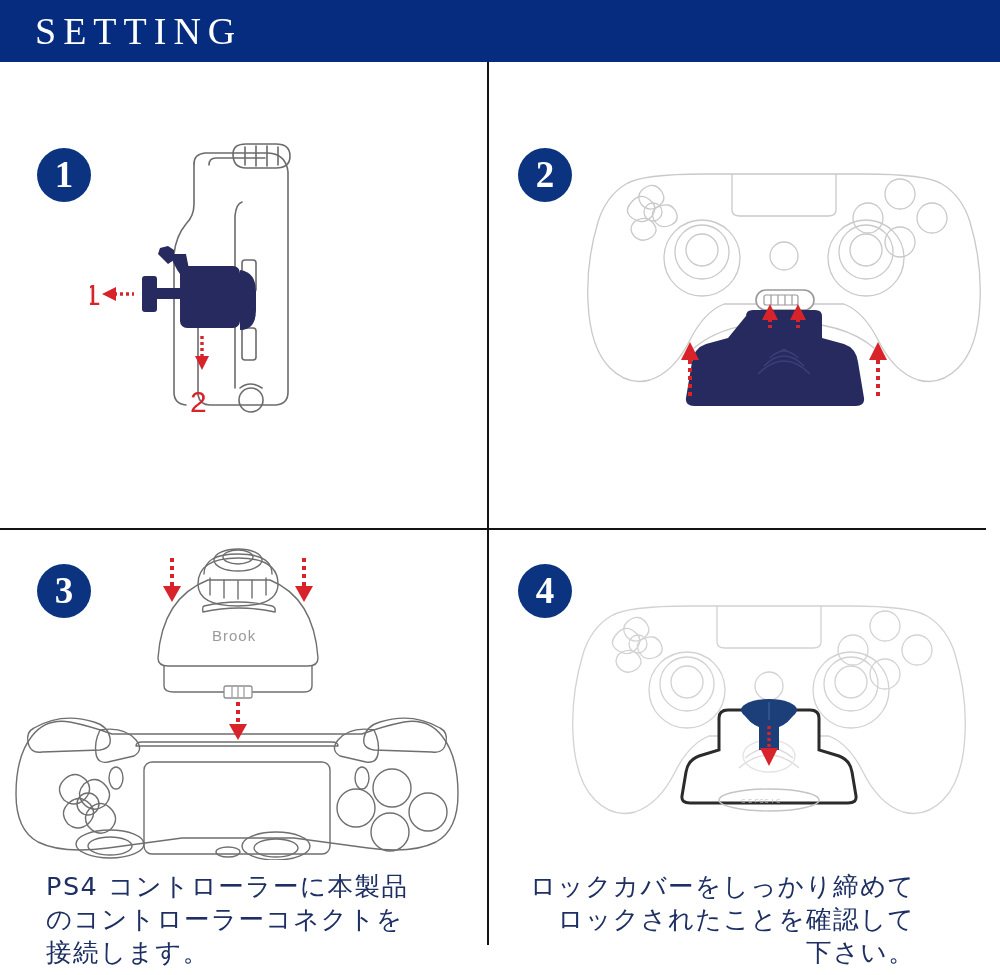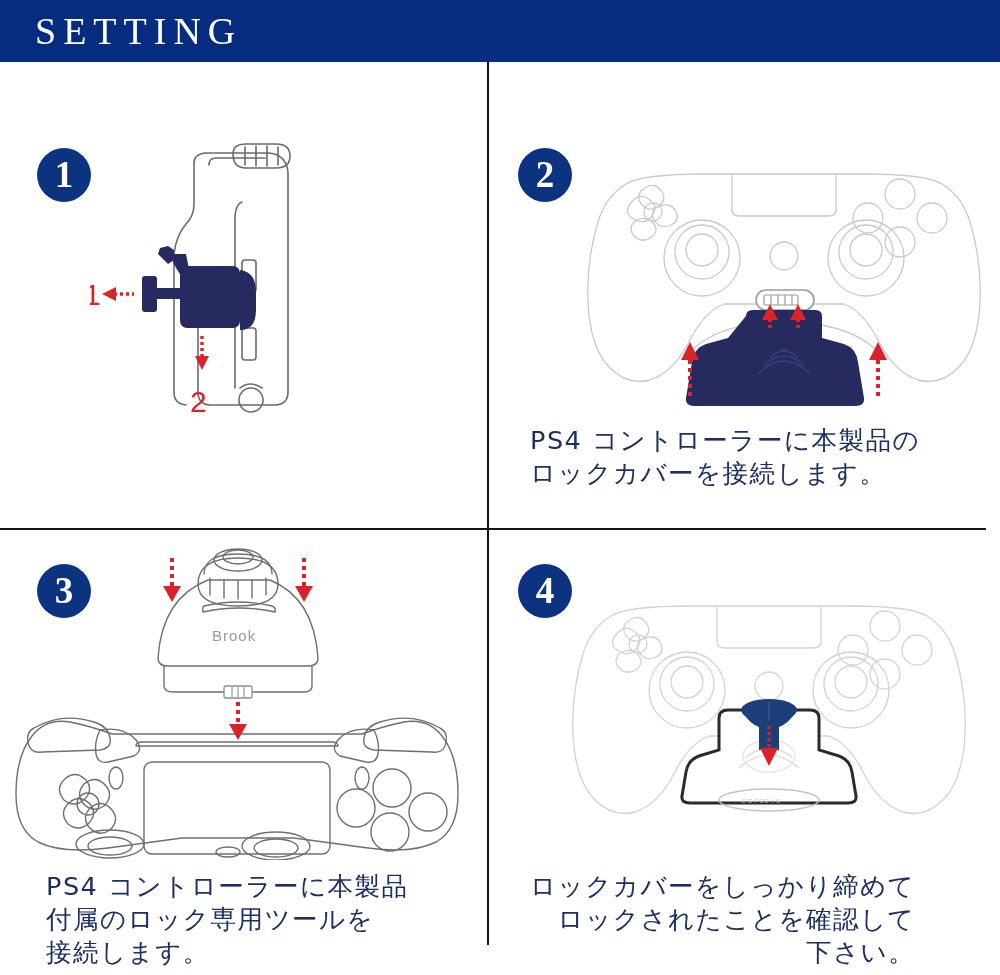--- a/index.html
+++ b/index.html
@@ -231,22 +231,20 @@
           <g stroke="#d8232a" stroke-width="4" stroke-linecap="butt">
             <line x1="106" y1="244" x2="106" y2="204" stroke-dasharray="4 4"></line>
             <line x1="294" y1="244" x2="294" y2="204" stroke-dasharray="4 4"></line>
           </g>
           <path d="M106 190 L97 208 L115 208 Z" fill="#d8232a"></path>
           <path d="M294 190 L285 208 L303 208 Z" fill="#d8232a"></path>
         </g>
       </svg>
     </div>
 
-    <div class="caption">PS4 コントローラーに本製品の
-ロックカバーを接続します。</div>
   </div>
 
   <div class="panel" id="panel-3">
     <div class="badge">3</div>
 
     <div class="art" id="art-3">
       <svg viewBox="0 0 450 320" xmlns="http://www.w3.org/2000/svg">
         <g fill="none" stroke="#6f6f6f" stroke-width="1.4" stroke-linejoin="round" stroke-linecap="round">
 
           <path d="M146 118 Q150 58 196 40 L258 40 Q302 58 306 118 Q306 126 296 126 L156 126 Q146 126 146 118 Z"></path>
@@ -317,21 +315,21 @@
             <line x1="226" y1="162" x2="226" y2="186" stroke-dasharray="4 4"></line>
           </g>
           <path d="M160 62 L151 46 L169 46 Z" fill="#d8232a"></path>
           <path d="M292 62 L283 46 L301 46 Z" fill="#d8232a"></path>
           <path d="M226 200 L217 184 L235 184 Z" fill="#d8232a"></path>
         </g>
       </svg>
     </div>
 
     <div class="caption">PS4 コントローラーに本製品
-付属のロック専用ツールを
+のコントローラーコネクトを
 接続します。</div>
   </div>
 
   <div class="panel" id="panel-4">
     <div class="badge">4</div>
 
     <div class="art" id="art-4">
       <svg viewBox="0 0 400 275" xmlns="http://www.w3.org/2000/svg">
         <g fill="none" stroke="#d2d2d2" stroke-width="1.3" stroke-linejoin="round" stroke-linecap="round">
 

